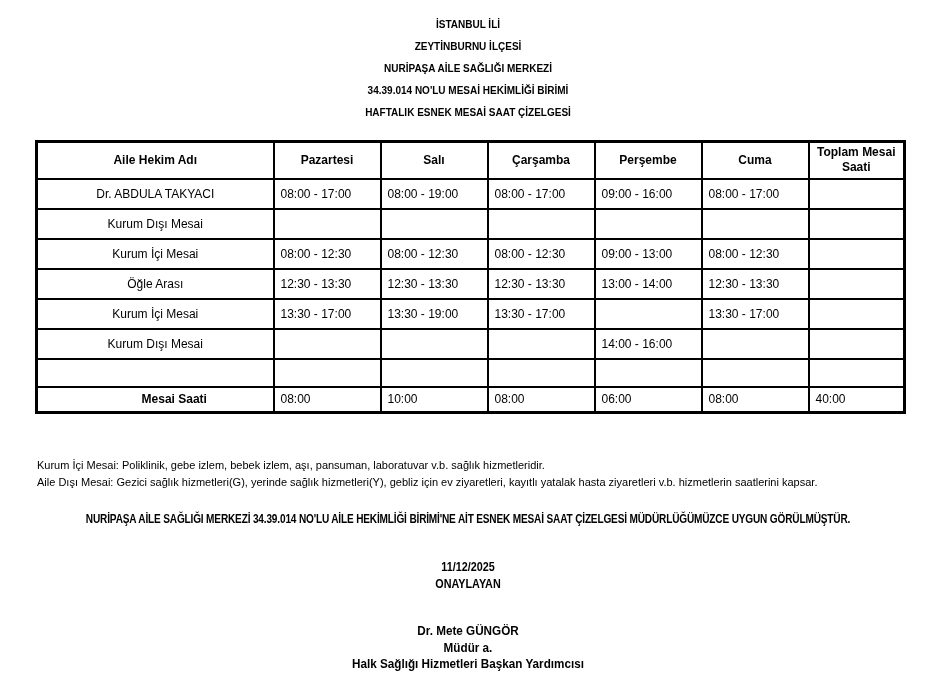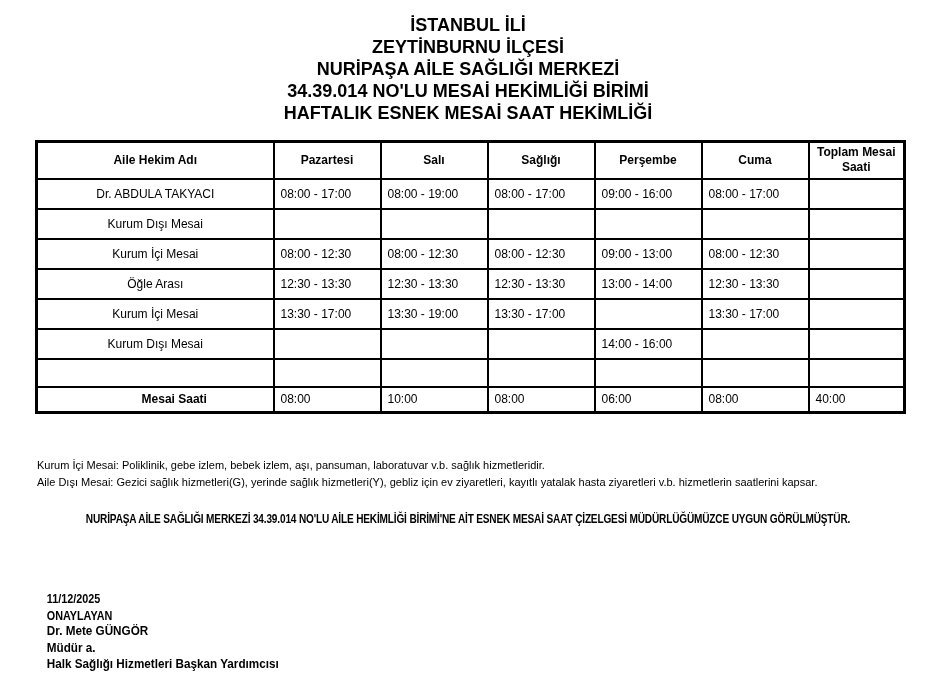--- a/index.html
+++ b/index.html
@@ -15,21 +15,21 @@
     background: #ffffff;
     overflow: hidden;
   }
 
   
   .doc-header {
     position: absolute;
     top: 14px; left: 0; width: 100%;
     text-align: center;
     font-weight: bold;
-    font-size: 18px;
+    font-size: 10px;
     line-height: 22px;
   }
 
   
   table.schedule {
     position: absolute;
     top: 140px; left: 35px;
     width: 868px;
     border-collapse: collapse;
     table-layout: fixed;
@@ -72,61 +72,62 @@
     position: absolute;
     top: 512px; left: 0; width: 100%;
     text-align: center;
     font-size: 12px;
     letter-spacing: -0.2px;
     white-space: nowrap;
   }
   .date-block {
     position: absolute;
     top: 559px; left: 0; width: 100%;
+    text-align: center;
     font-size: 12px;
     line-height: 17px;
-    margin-top: 32px;
   }
   .signature-block {
     position: absolute;
     top: 623px; left: 0; width: 100%;
+    text-align: center;
     font-size: 13px;
     line-height: 16.5px;
   }
   .sig-line { transform: scaleX(0.9); transform-origin: 50% 50%; font-weight: bold; }
 </style>
 </head>
 <body>
 
 <div class="page">
 
   <div class="doc-header">
     <div>İSTANBUL İLİ</div>
     <div>ZEYTİNBURNU İLÇESİ</div>
     <div>NURİPAŞA AİLE SAĞLIĞI MERKEZİ</div>
     <div>34.39.014 NO'LU MESAİ HEKİMLİĞİ BİRİMİ</div>
-    <div>HAFTALIK ESNEK MESAİ SAAT HEKİMLİĞİ</div>
+    <div>HAFTALIK ESNEK MESAİ SAAT ÇİZELGESİ</div>
   </div>
 
   <table class="schedule">
     <colgroup>
       <col style="width:237px">
       <col style="width:107px">
       <col style="width:107px">
       <col style="width:107px">
       <col style="width:107px">
       <col style="width:107px">
       <col style="width:96px">
     </colgroup>
     <thead>
       <tr class="r-head">
         <th class="c-name">Aile Hekim Adı</th>
         <th>Pazartesi</th>
         <th>Salı</th>
-        <th>Sağlığı</th>
+        <th>Çarşamba</th>
         <th>Perşembe</th>
         <th>Cuma</th>
         <th>Toplam Mesai Saati</th>
       </tr>
     </thead>
     <tbody>
       <tr class="r-data">
         <td class="c-name">Dr. ABDULA TAKYACI</td>
         <td class="c-time">08:00 - 17:00</td>
         <td class="c-time">08:00 - 19:00</td>

